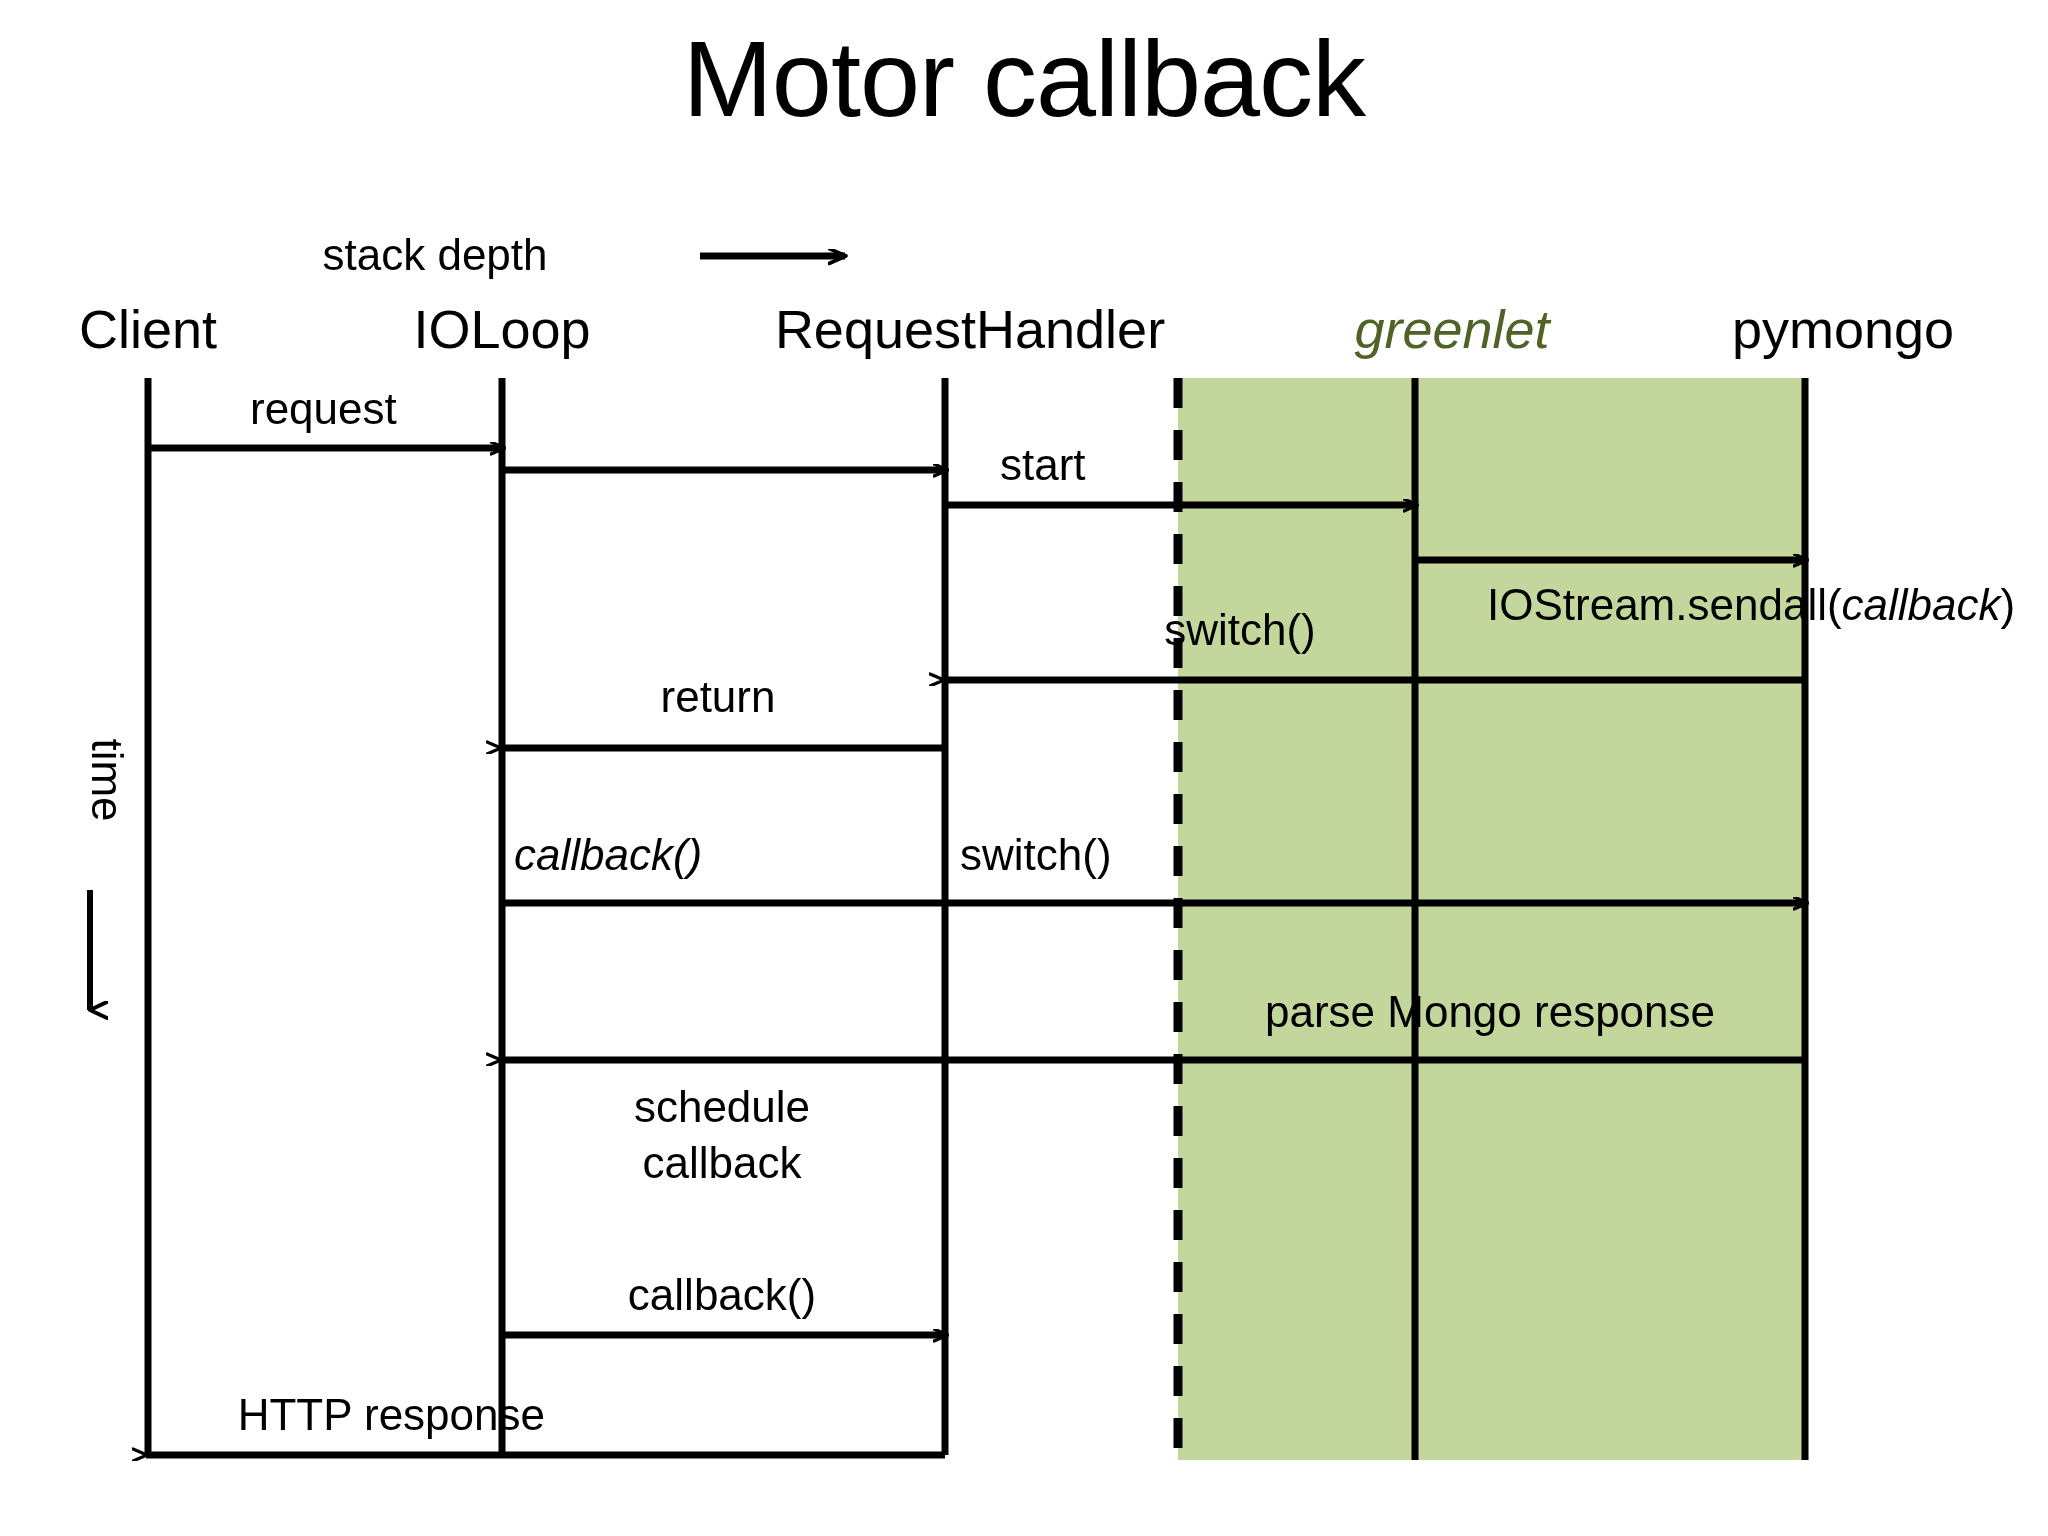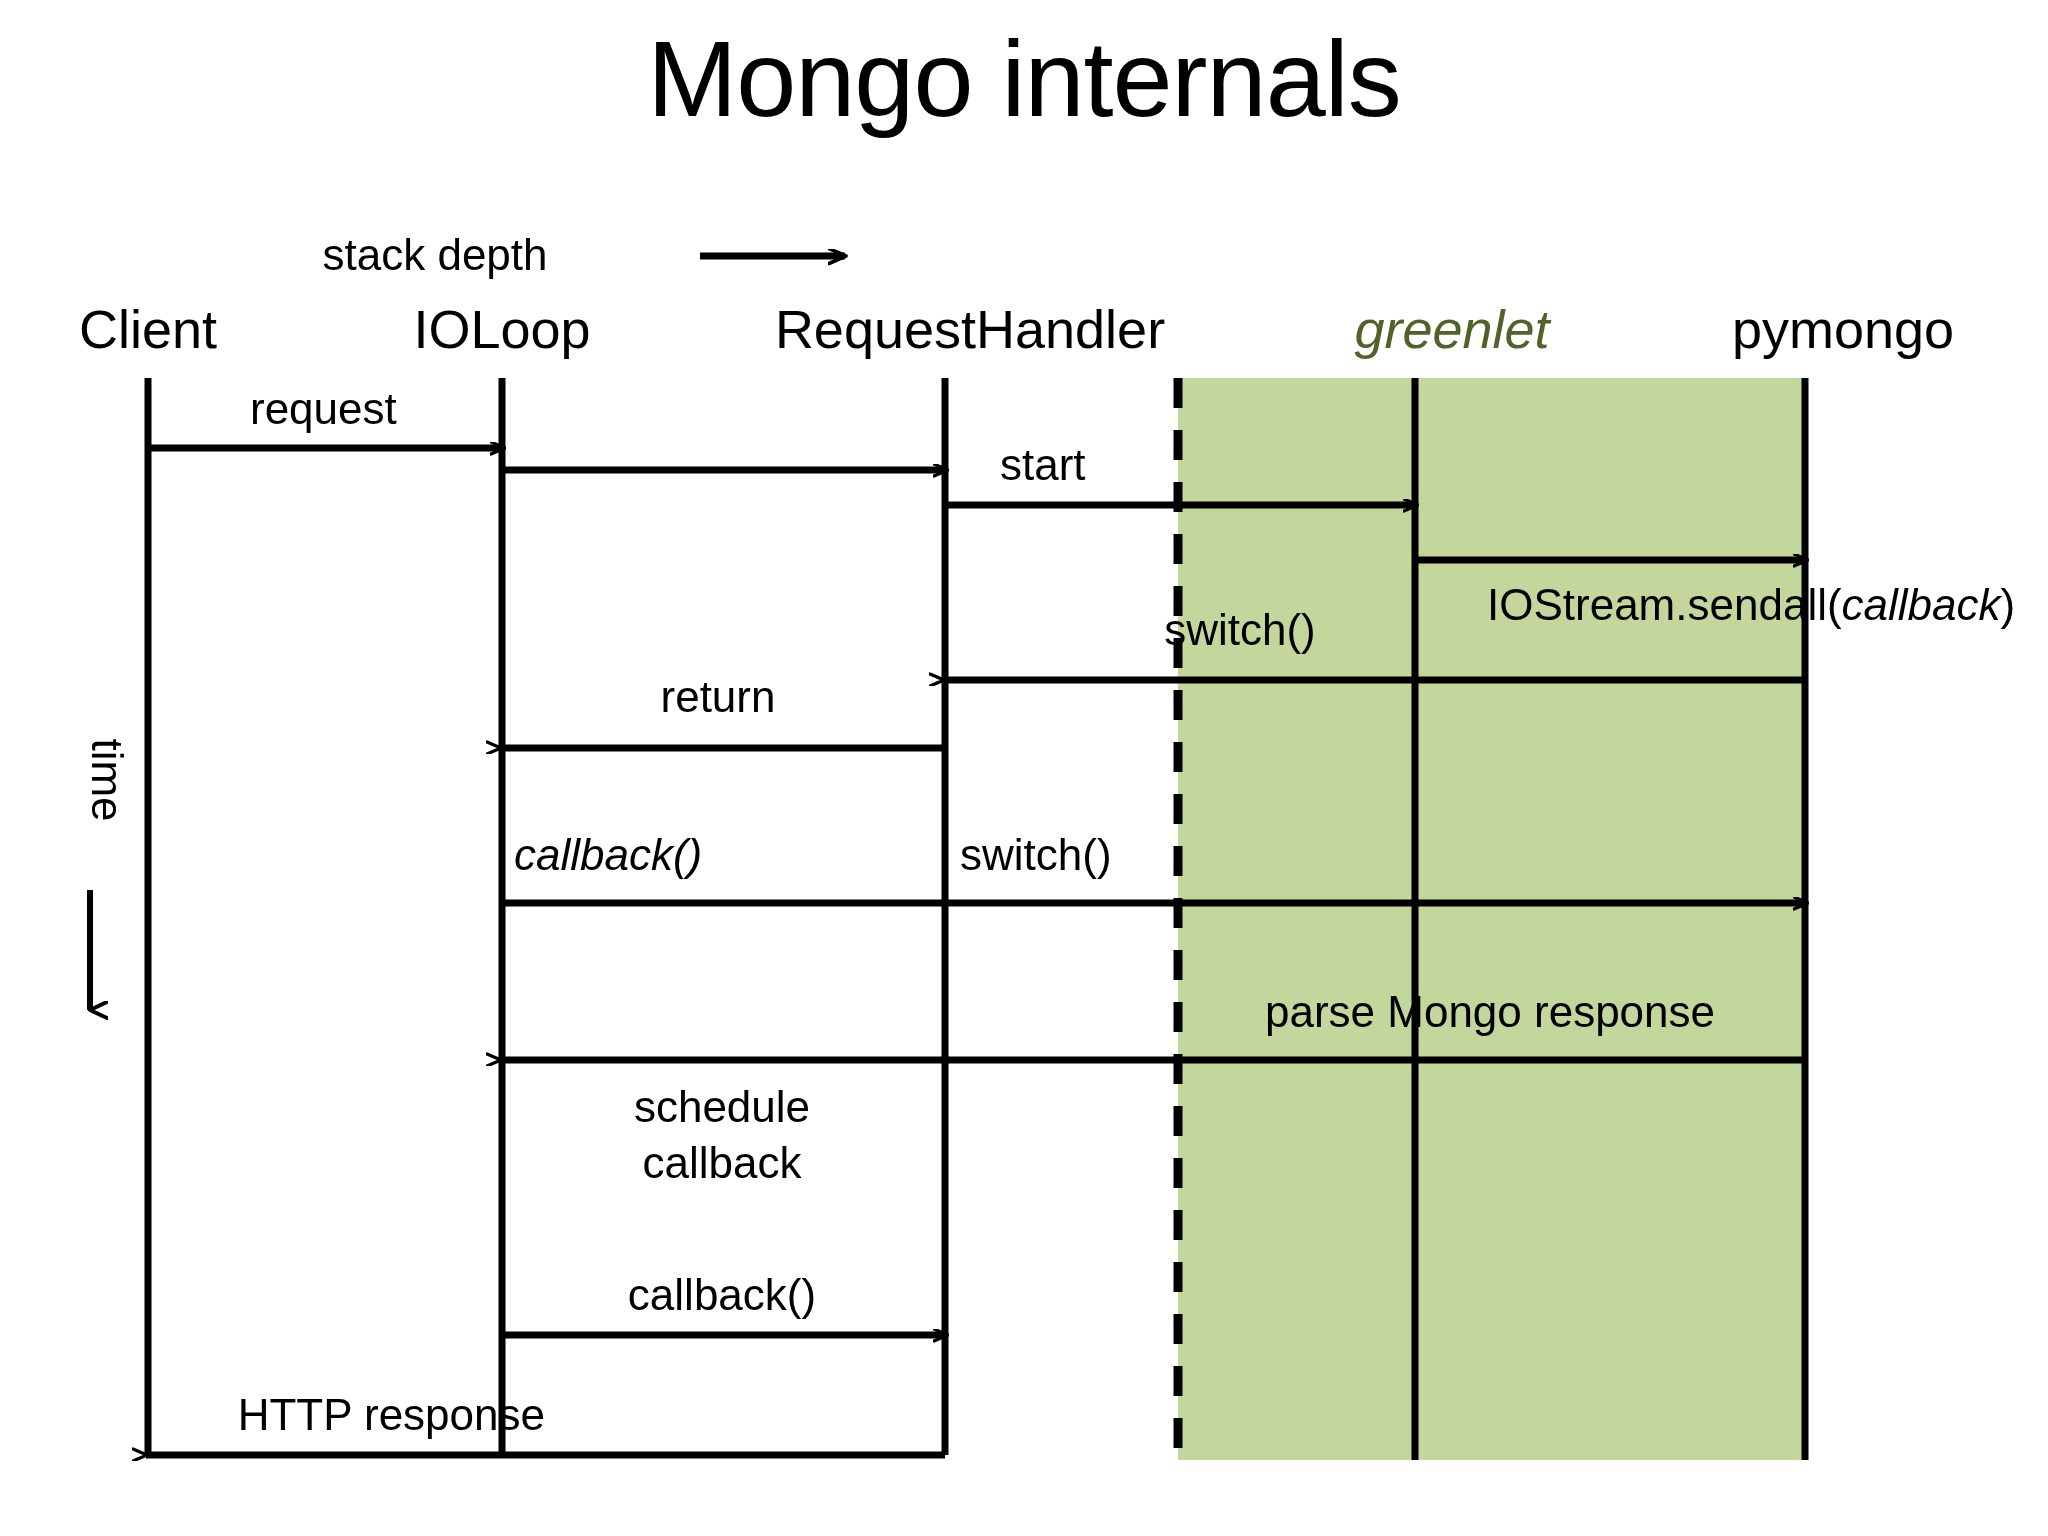--- a/index.html
+++ b/index.html
@@ -55,21 +55,21 @@
     font-family: "Liberation Sans", sans-serif;
     font-size: 44px;
     fill: #000000;
   }
 </style>
 </head>
 <body>
 
 <div id="stage">
 
-  <div id="title">Mongo internals</div>
+  <div id="title">Motor callback</div>
 
   <svg id="diagram" width="2048" height="1536" viewBox="0 0 2048 1536">
 
     <defs>
       <marker id="arrowR" markerWidth="16" markerHeight="16" refX="14" refY="6" orient="auto" markerUnits="userSpaceOnUse">
         <path d="M 1 0 L 15 6 L 1 12" fill="none" stroke="#000" stroke-width="3.2" stroke-linecap="round" stroke-linejoin="round"></path>
       </marker>
       <marker id="arrowL" markerWidth="16" markerHeight="16" refX="2" refY="6" orient="auto" markerUnits="userSpaceOnUse">
         <path d="M 15 0 L 1 6 L 15 12" fill="none" stroke="#000" stroke-width="3.2" stroke-linecap="round" stroke-linejoin="round"></path>
       </marker>

